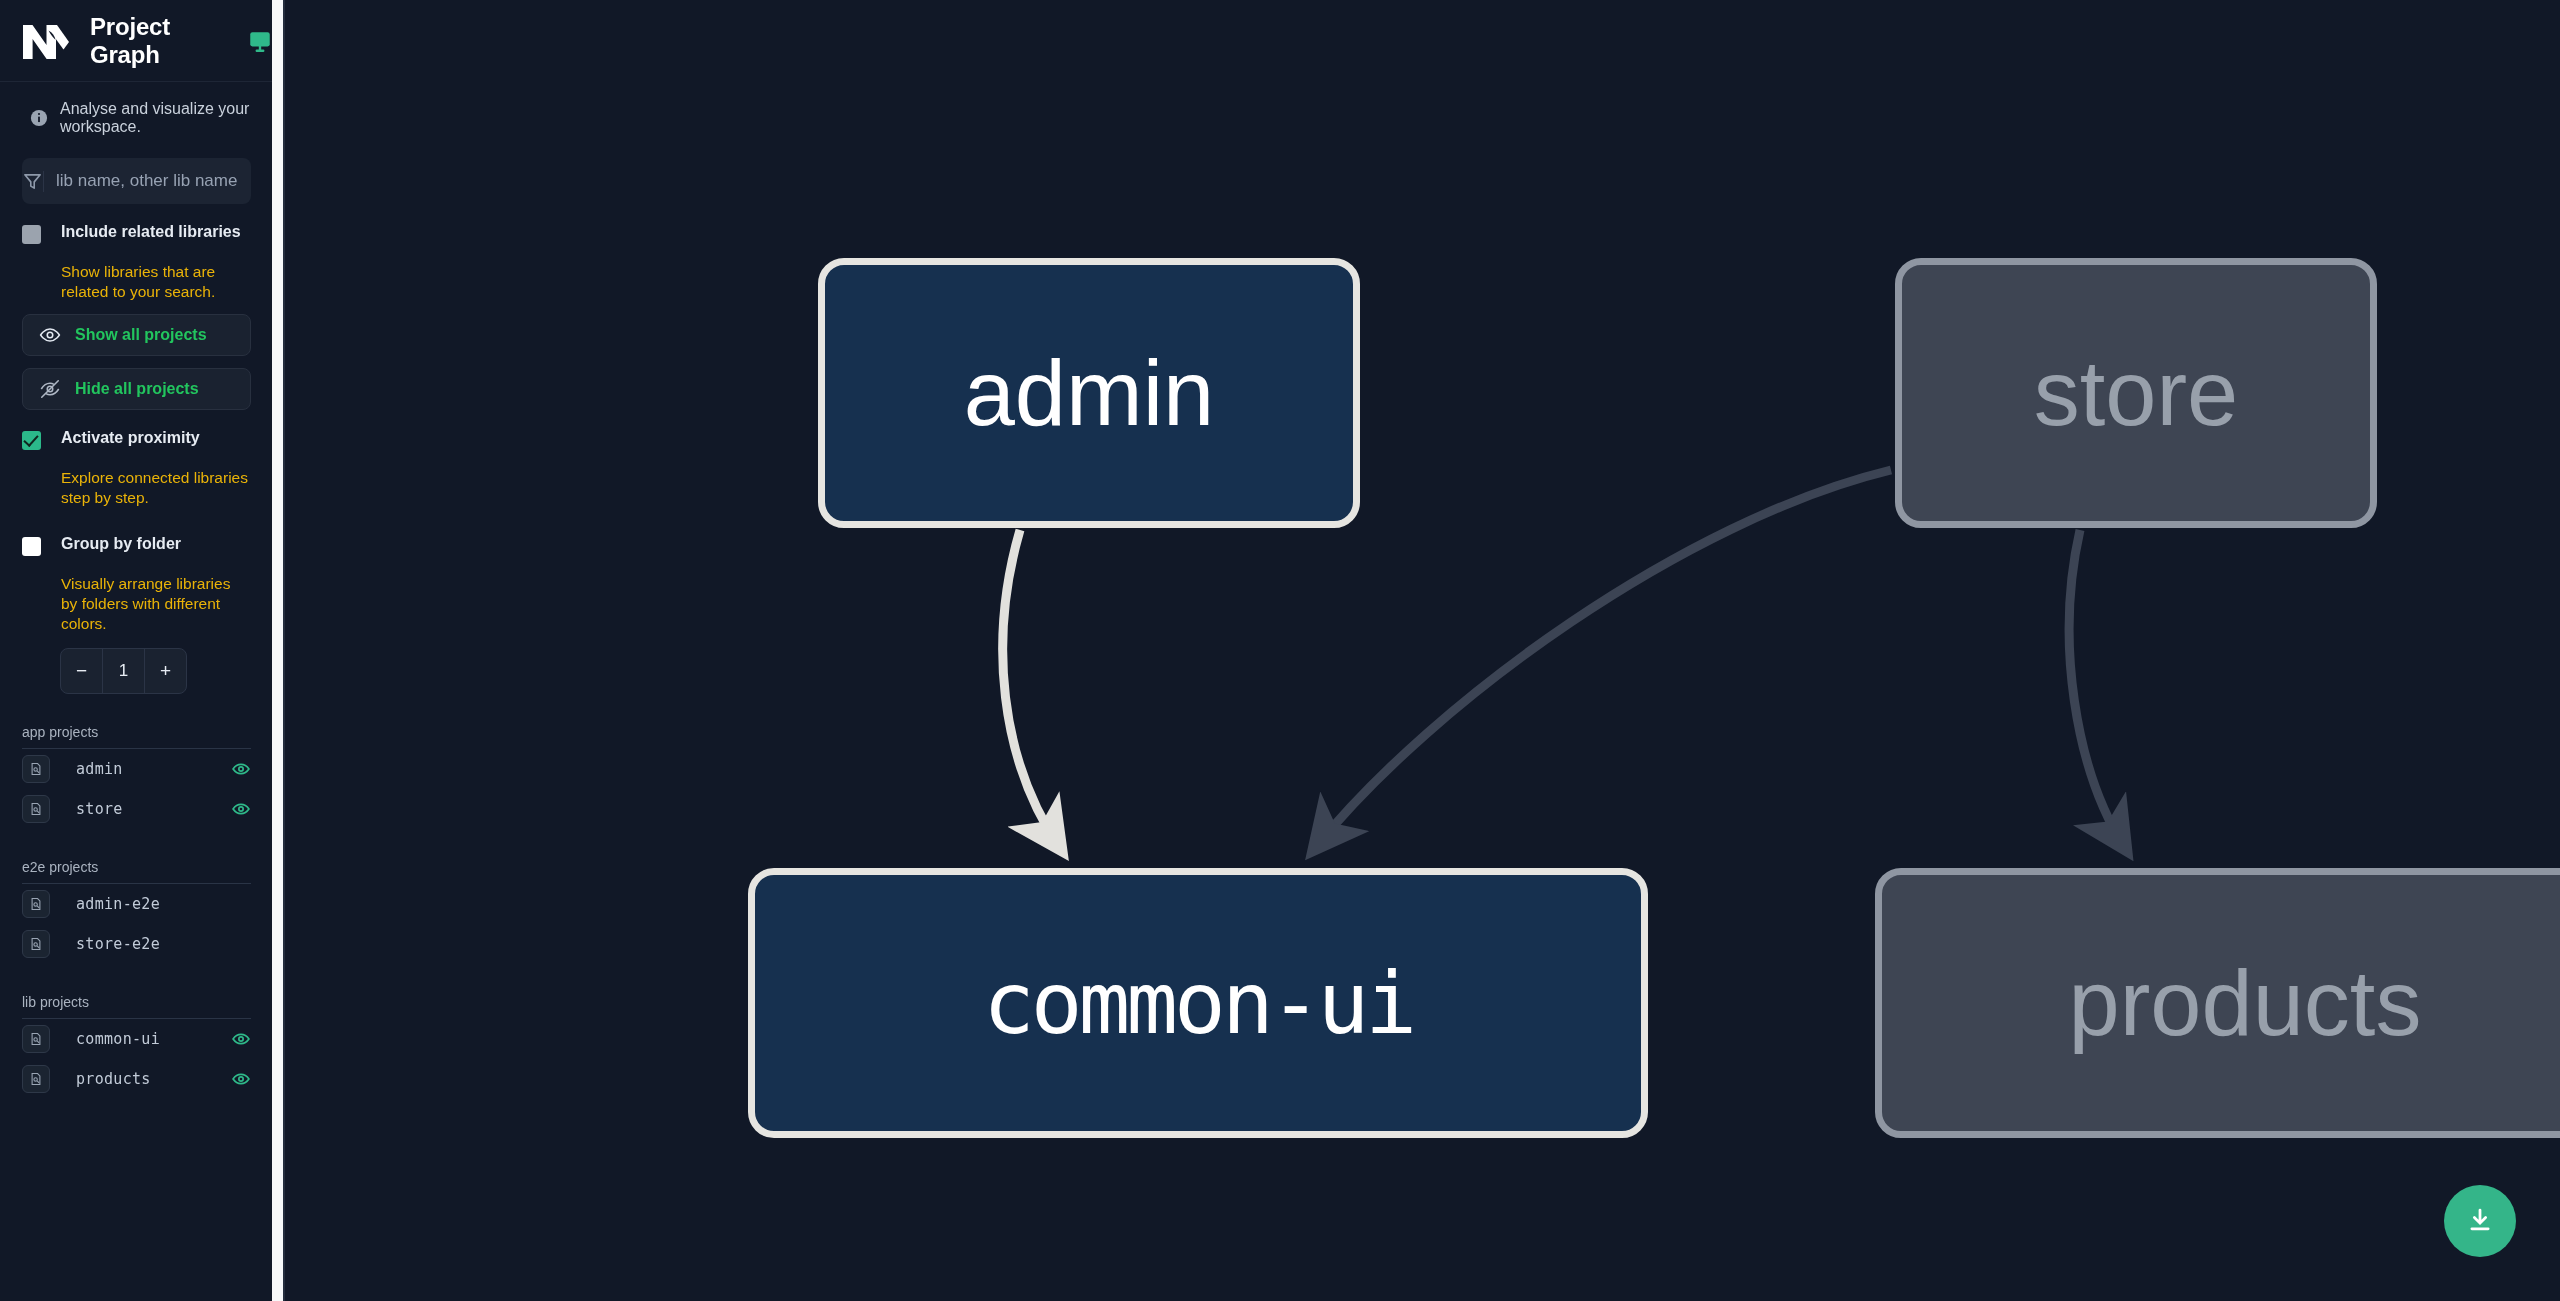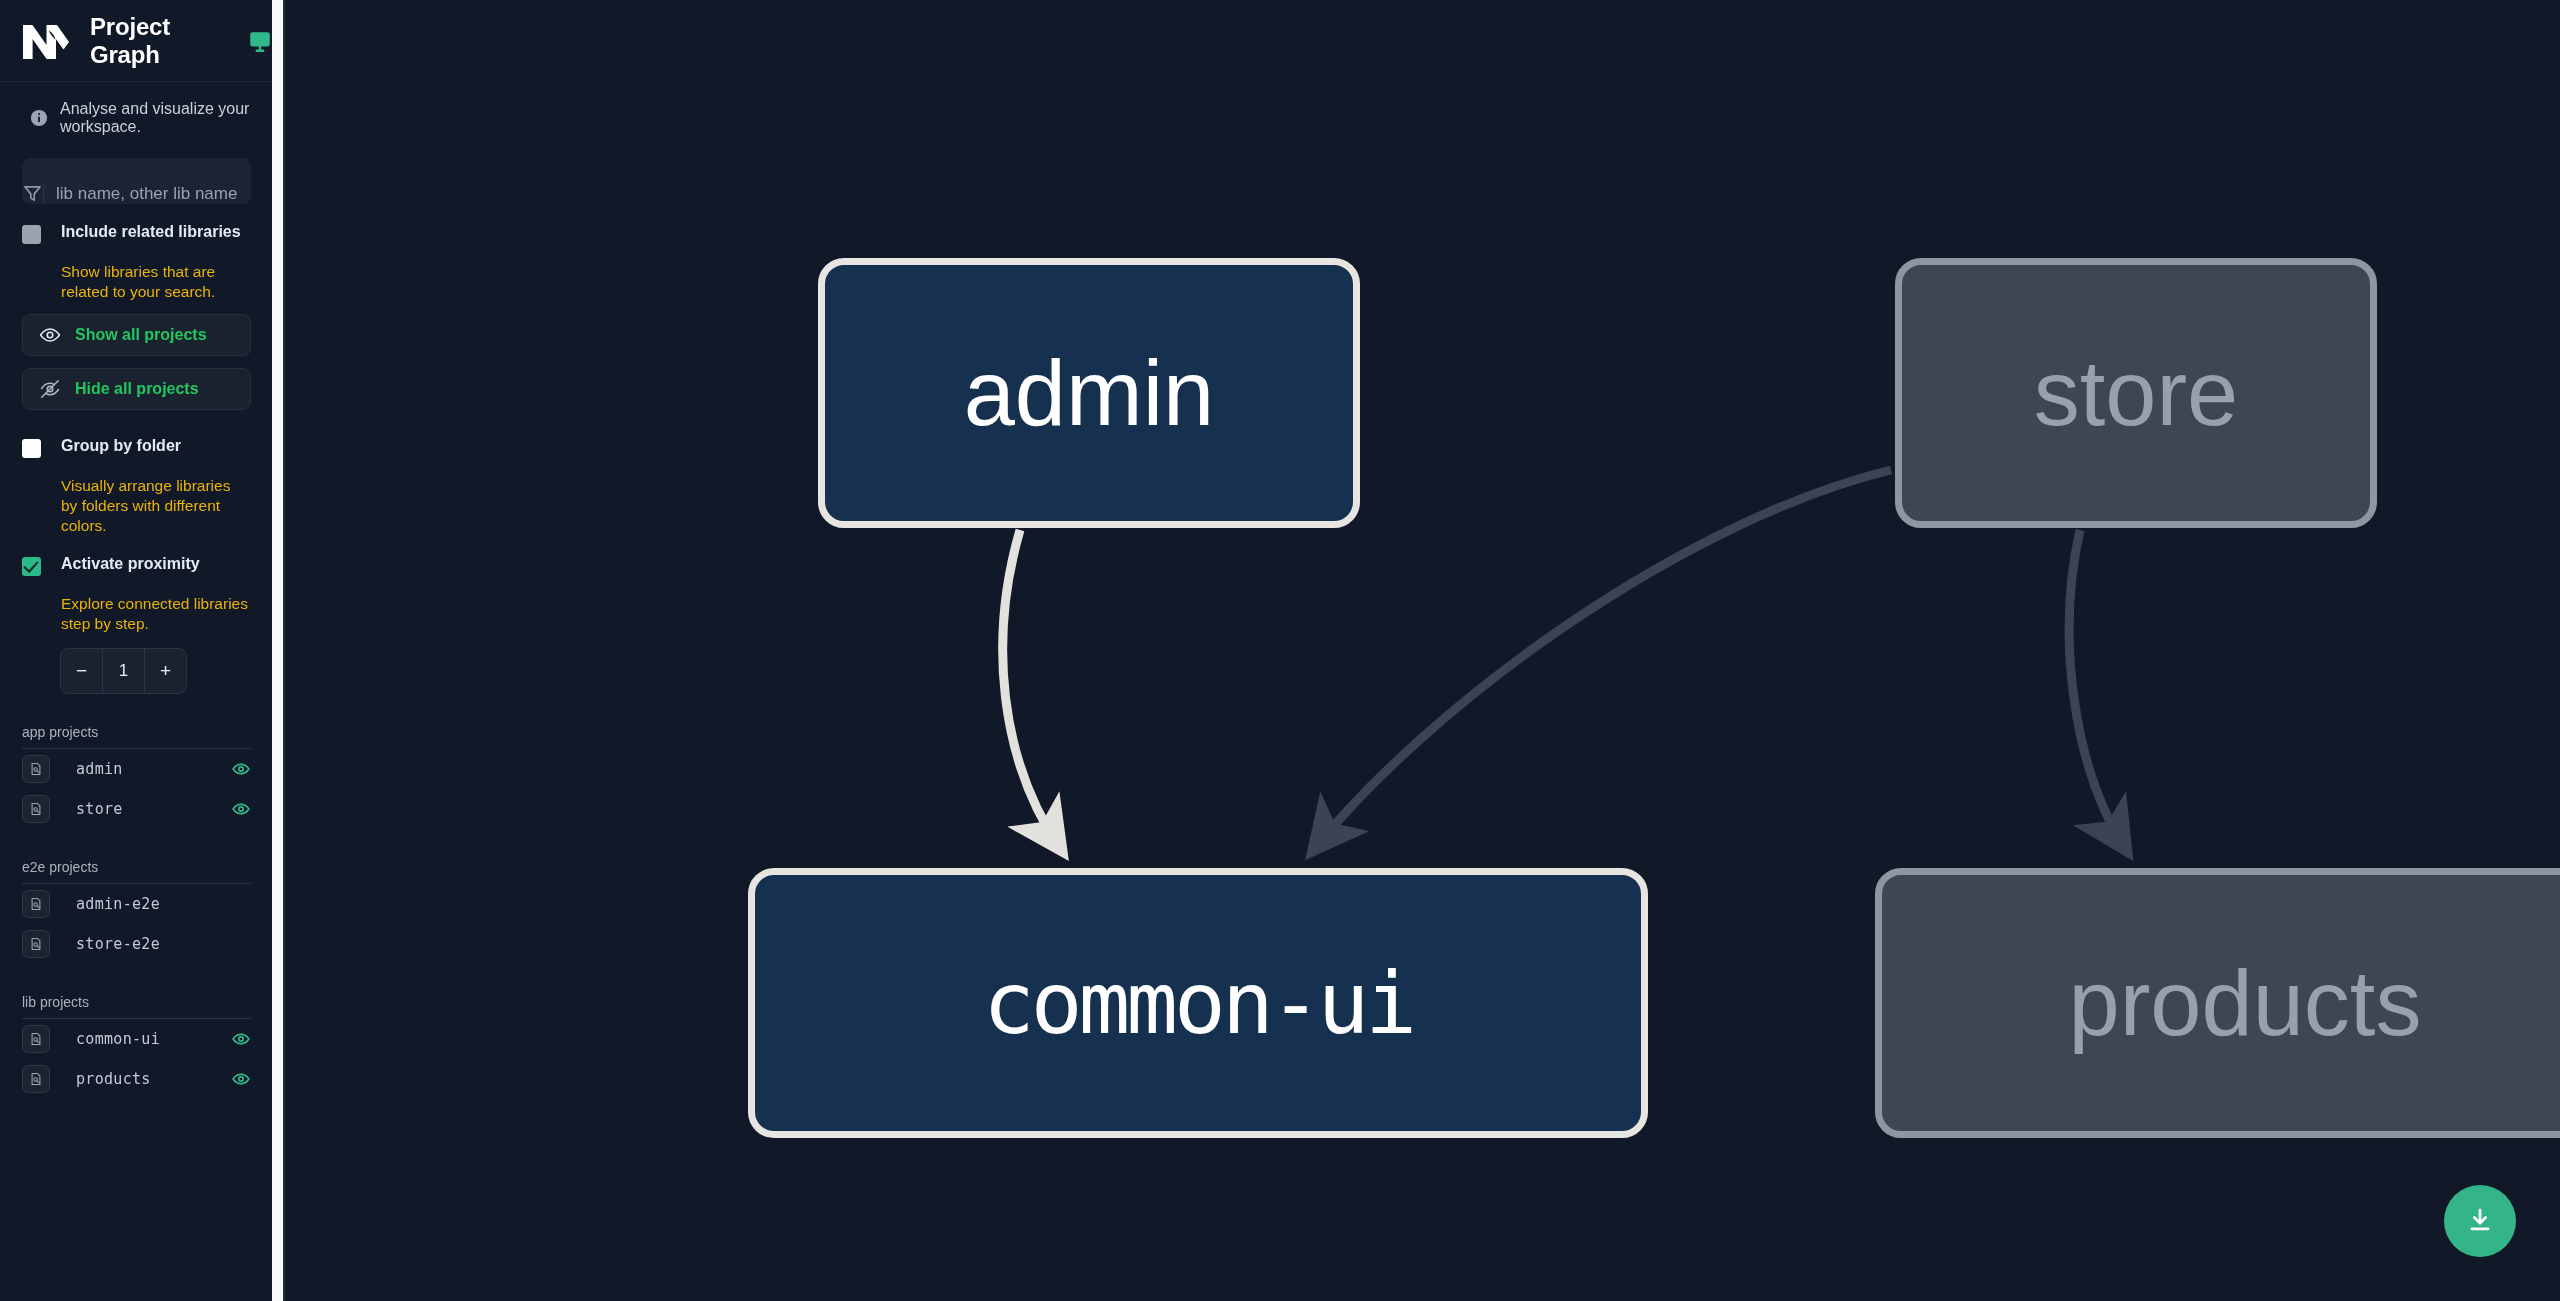--- a/index.html
+++ b/index.html
@@ -43,21 +43,21 @@
 
   .sb-tagline{
     display:flex;align-items:center;gap:12px;
     padding:18px 18px 14px 30px;
   }
   .sb-tagline .txt{color:#c9d1dc;font-size:16px;}
   .info-ico{width:18px;height:18px;flex:0 0 18px;}
 
   .search-wrap{
     margin:8px 22px 0 22px;
-    height:46px;display:flex;align-items:flex-end;
+    height:46px;display:flex;align-items:center;
     background:#1c2433;border-radius:8px;overflow:hidden;
   }
   .search-ico-box{
     width:48px;display:flex;align-items:center;justify-content:center;
     border-right:1px solid #2b3purpose;
     border-right:1px solid #2b3446;
   }
   .search-input{
     flex:1;background:transparent;border:0;outline:none;
     color:#dbe2ec;font-size:17px;font-family:"Liberation Sans",sans-serif;
@@ -213,33 +213,33 @@
         <span class="ico">
           <svg viewBox="0 0 24 24" width="22" height="22" fill="none" stroke="#aeb7c4" stroke-width="1.7">
             <path d="M2.5 12S6.2 5.8 12 5.8c1.6 0 3 .4 4.3 1.1M21.5 12s-3.7 6.2-9.5 6.2c-1.7 0-3.2-.5-4.5-1.2"></path>
             <circle cx="12" cy="12" r="3"></circle>
             <path d="M3 21L21 3" stroke-linecap="round"></path>
           </svg>
         </span>
         <span>Hide all projects</span>
       </div>
 
+      <div class="chk-row" style="padding-top:18px">
+        <span class="chk-box green"></span>
+        <span>
+          <div class="chk-label">Activate proximity</div>
+          <div class="chk-desc">Explore connected libraries step by step.</div>
+        </span>
+      </div>
+
       <div class="chk-row" style="padding-top:26px">
         <span class="chk-box white"></span>
         <span>
           <div class="chk-label">Group by folder</div>
           <div class="chk-desc">Visually arrange libraries by folders with different colors.</div>
-        </span>
-      </div>
-
-      <div class="chk-row" style="padding-top:18px">
-        <span class="chk-box green"></span>
-        <span>
-          <div class="chk-label">Activate proximity</div>
-          <div class="chk-desc">Explore connected libraries step by step.</div>
         </span>
       </div>
 
       <div class="stepper">
         <div>−</div>
         <div class="mid">1</div>
         <div>+</div>
       </div>
 
       <div class="grp">

